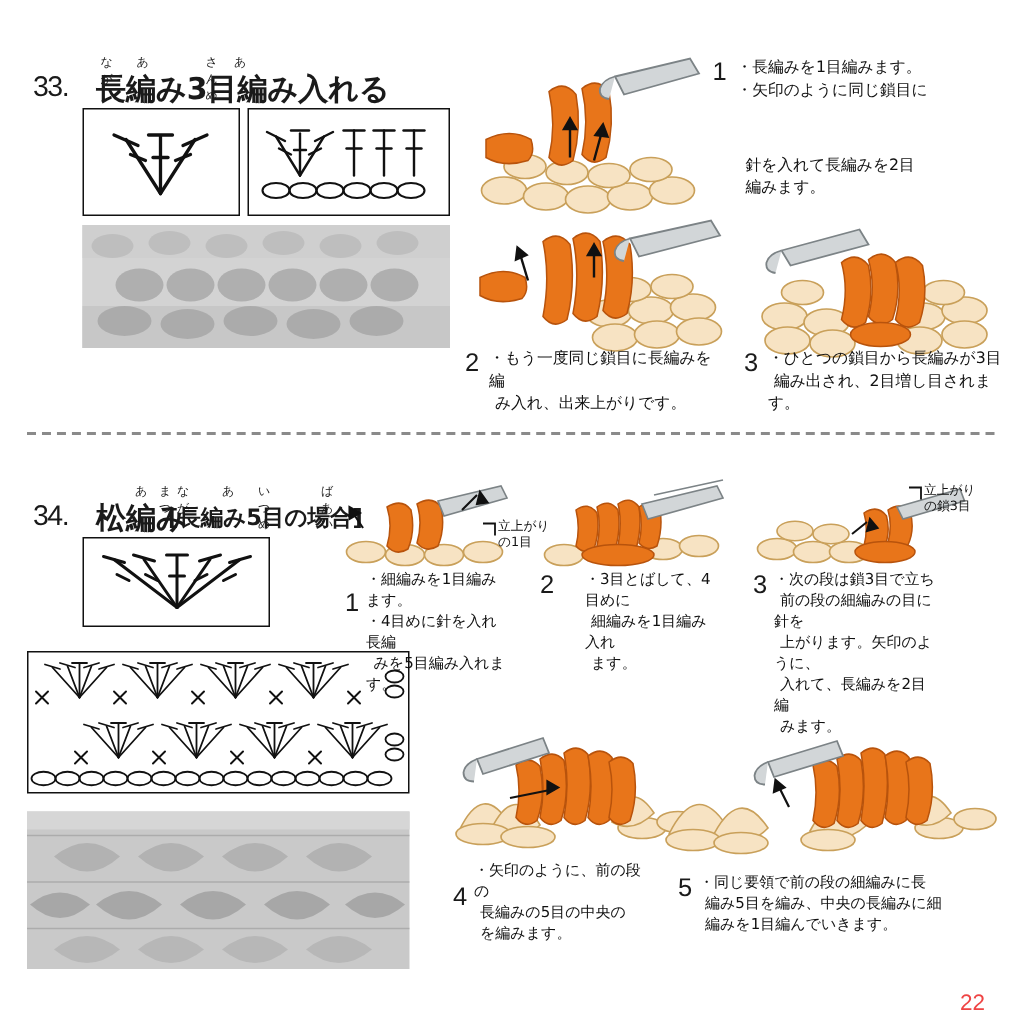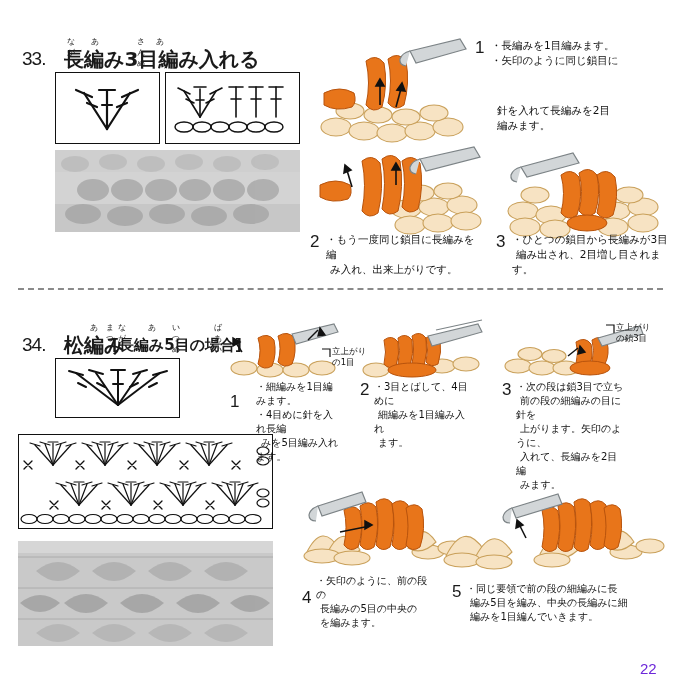--- a/index.html
+++ b/index.html
@@ -43,21 +43,21 @@
     font-family:"DejaVu Sans", sans-serif;
     font-size:8.5px;line-height:11px;color:#111;
   }
   .box{border:1px solid #111;background:#fff;box-sizing:border-box;}
   .divider{
     border-top:2px dashed #8a8a8a;
     height:0;
   }
   .pagenum{
     font-family:"Liberation Sans", sans-serif;
-    font-size:15px;color:#6d28d9;
+    font-size:15px;color:#ef4444;
   }
   .swatch{
     background:linear-gradient(180deg,#d9d9d9,#c2c2c2);
   }
   svg{display:block;overflow:visible;}
 </style>
 </head>
 <body>
 
 <div class="page">
@@ -520,21 +520,21 @@
 
     <div class="abs tiny-label" style="left:332px;top:50px;width:62px;">
       <svg class="abs" width="10" height="10" viewBox="0 0 10 10" style="left:-10px;top:2px;">
         <path d="M0 1 h8 v8" stroke="#111" stroke-width="1.2" fill="none"></path>
       </svg>
       立上がり<br>の1目
     </div>
 
     <div class="abs" style="left:244px;top:84px;width:96px;">
       <span class="step-num abs" style="left:-14px;top:12px;">1</span>
-      <div class="step-text" style="font-size:10px;line-height:14px;margin-left:12px;">
+      <div class="step-text" style="font-size:10px;line-height:14px;">
         <div>・細編みを1目編みます。</div>
         <div>・4目めに針を入れ長編</div>
         <div style="text-indent:5px;">みを5目編み入れます。</div>
       </div>
     </div>
 
     <div class="abs" style="left:356px;top:24px;width:130px;height:62px;">
       <svg width="130" height="62" viewBox="0 0 130 62">
         <g fill="#F7E3C3" stroke="#C9A05A" stroke-width="1.1">
           <ellipse cx="86" cy="46" rx="13" ry="7"></ellipse>
@@ -550,21 +550,21 @@
         </g>
         <g stroke="#7C8386" stroke-width="1.1" fill="#D2D6D8">
           <path d="M72 16 L122 4 L126 12 L76 26 z"></path>
           <path d="M80 10 L126 0"></path>
         </g>
       </svg>
     </div>
 
     <div class="abs" style="left:374px;top:84px;width:100px;">
       <span class="step-num abs" style="left:-14px;top:0;">2</span>
-      <div class="step-text" style="font-size:10px;line-height:14px;">
+      <div class="step-text" style="font-size:10px;line-height:14px;margin-left:16px;">
         <div>・3目とばして、4目めに</div>
         <div style="text-indent:4px;">細編みを1目編み入れ</div>
         <div style="text-indent:4px;">ます。</div>
       </div>
     </div>
 
     <div class="abs" style="left:498px;top:24px;width:145px;height:62px;">
       <svg width="145" height="62" viewBox="0 0 145 62">
         <g fill="#F7E3C3" stroke="#C9A05A" stroke-width="1.1">
           <ellipse cx="20" cy="46" rx="13" ry="7"></ellipse>

